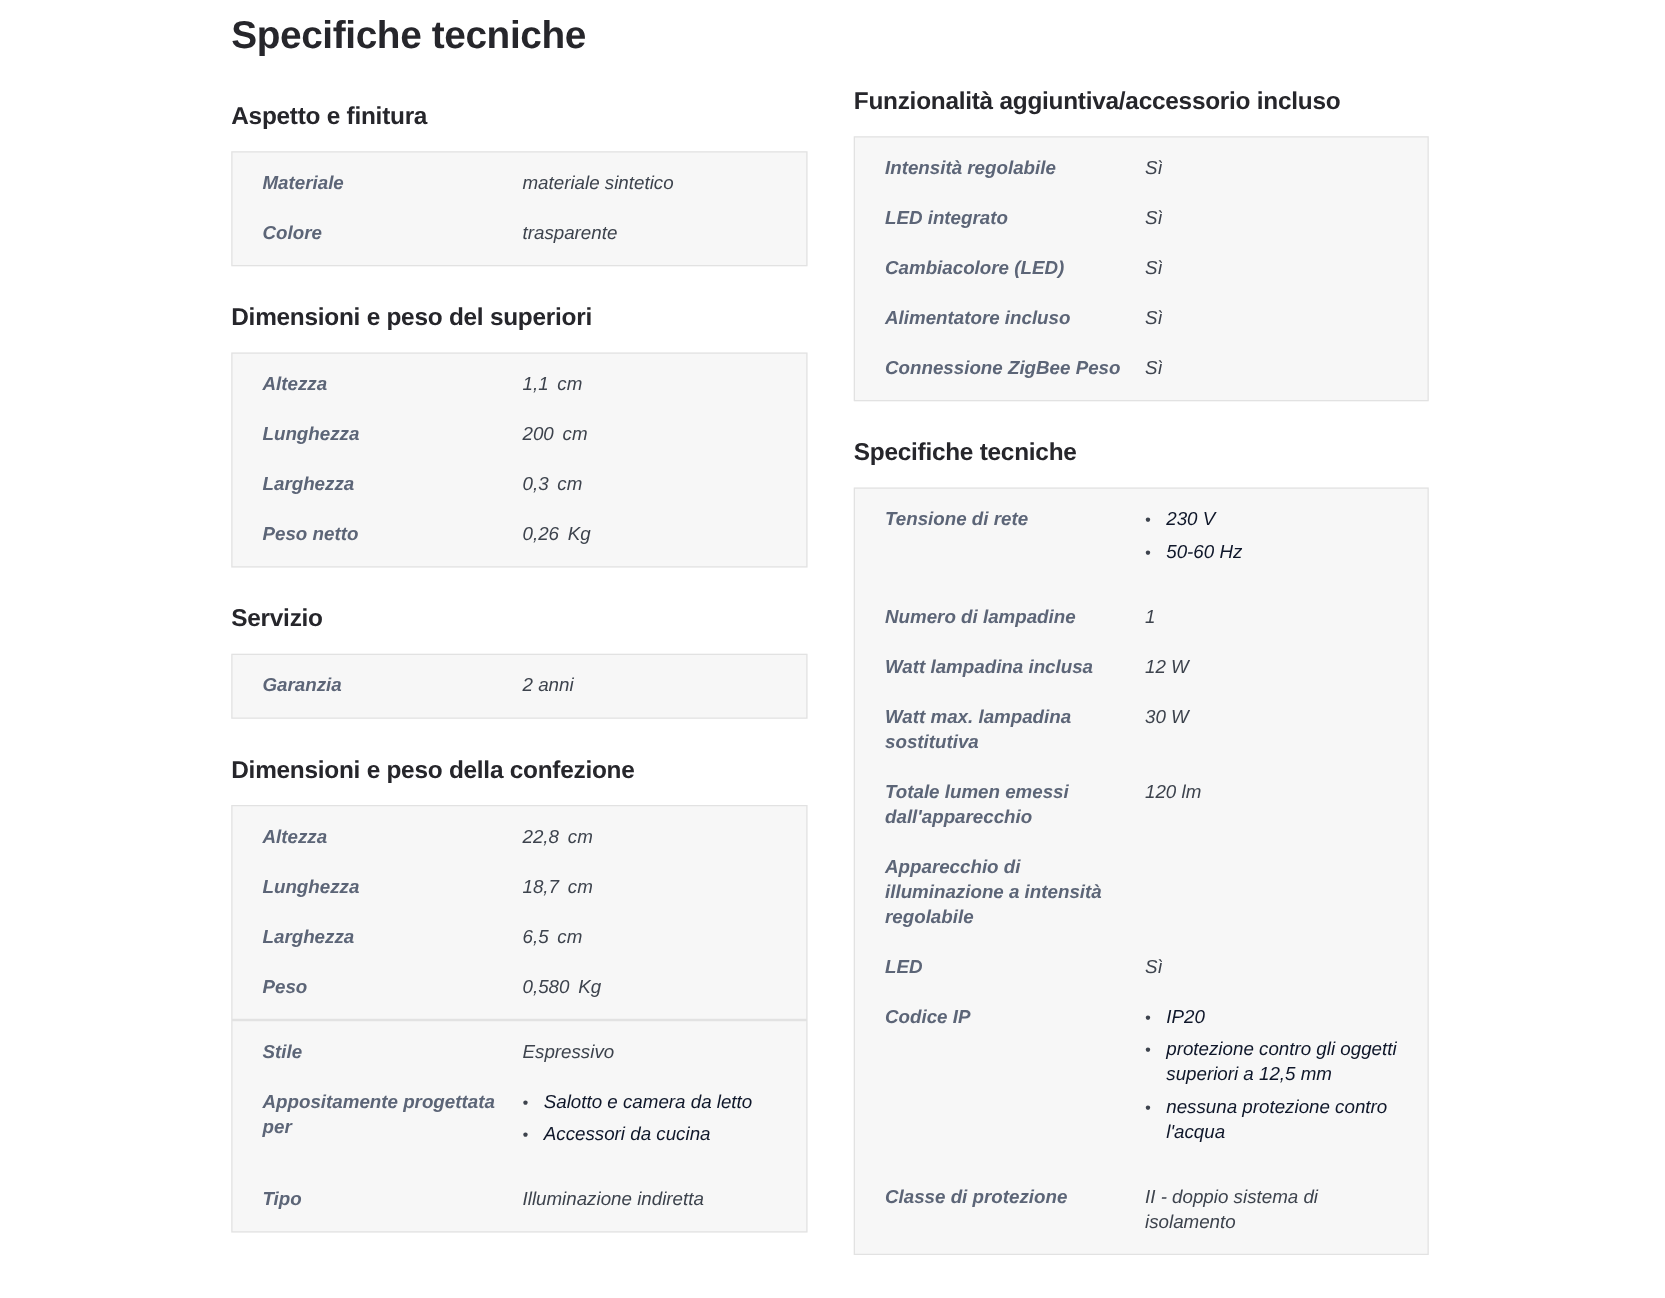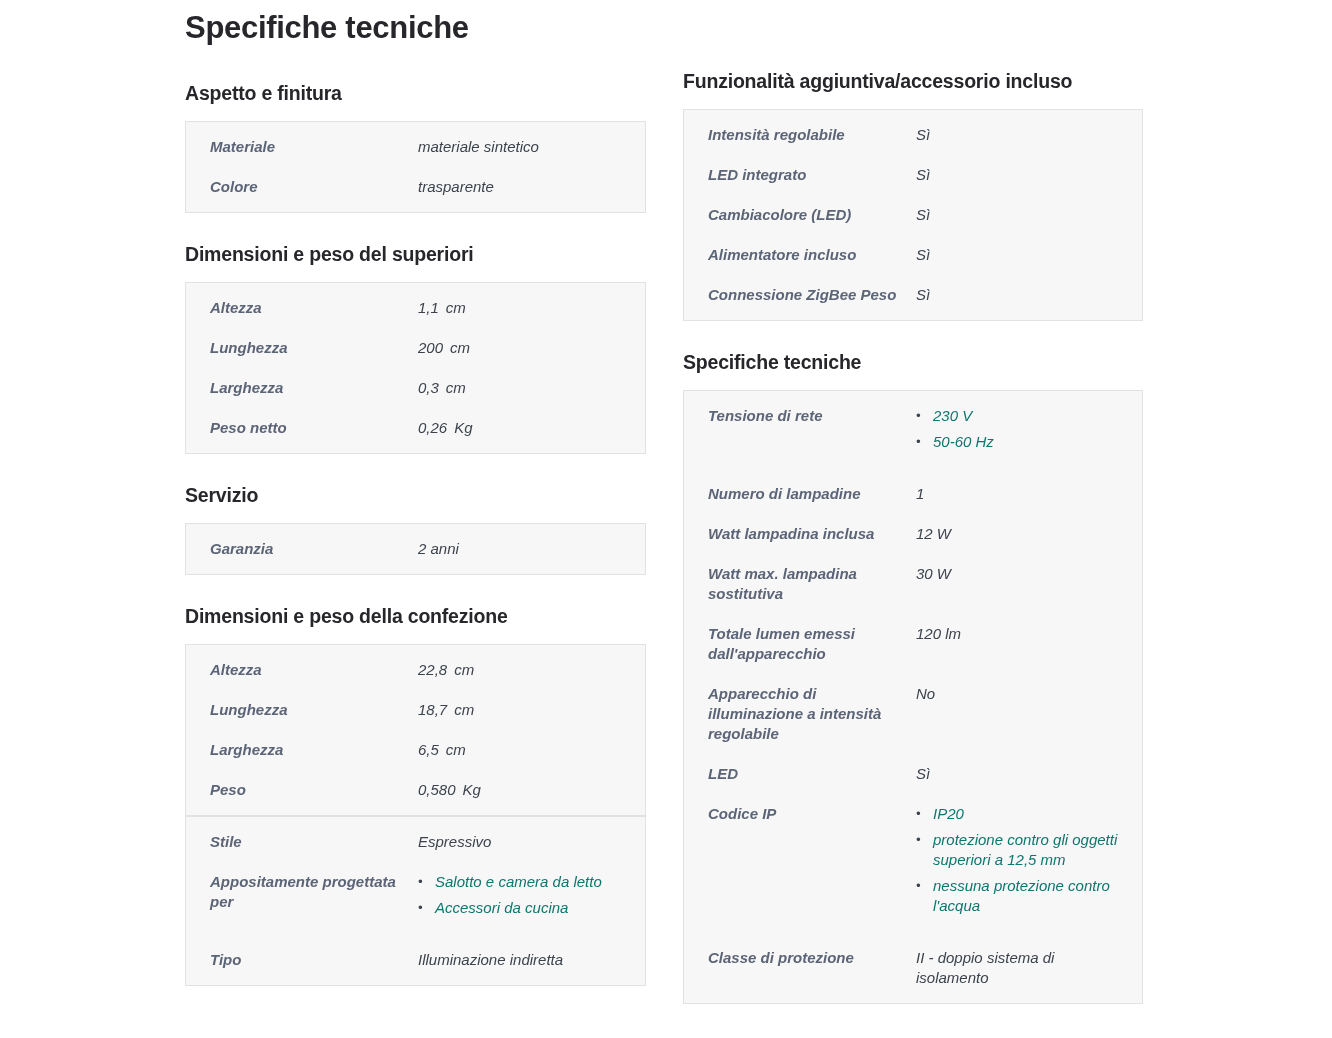--- a/index.html
+++ b/index.html
@@ -65,21 +65,21 @@
 
   ul.bullets {
     list-style: none;
     margin: 0 0 12px 0;
     padding: 0;
   }
   ul.bullets li {
     position: relative;
     padding-left: 17px;
     margin-bottom: 6px;
-    color: #0f766e;
+    color: #0f172a;
   }
   ul.bullets li::before {
     content: "•";
     position: absolute;
     left: 0;
     top: 0;
     font-size: 13px;
     color: #3d434d;
   }
 </style>
@@ -220,21 +220,20 @@
       <div class="row">
         <div class="row-label">Watt max. lampadina sostitutiva</div>
         <div class="row-value"><span>30 W</span></div>
       </div>
       <div class="row">
         <div class="row-label">Totale lumen emessi dall'apparecchio</div>
         <div class="row-value"><span>120 lm</span></div>
       </div>
       <div class="row">
         <div class="row-label">Apparecchio di illuminazione a intensità regolabile</div>
-        <div class="row-value"><span>No</span></div>
       </div>
       <div class="row">
         <div class="row-label">LED</div>
         <div class="row-value"><span>Sì</span></div>
       </div>
       <div class="row">
         <div class="row-label">Codice IP</div>
         <div class="row-value">
           <ul class="bullets">
             <li><span>IP20</span></li>

